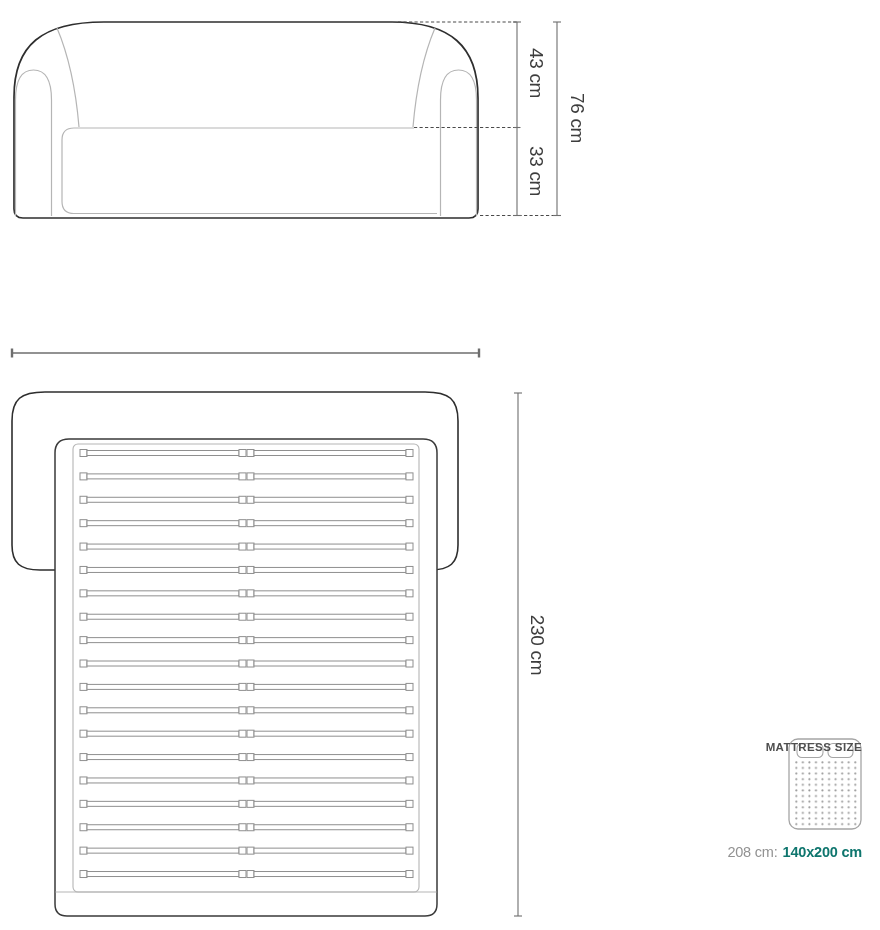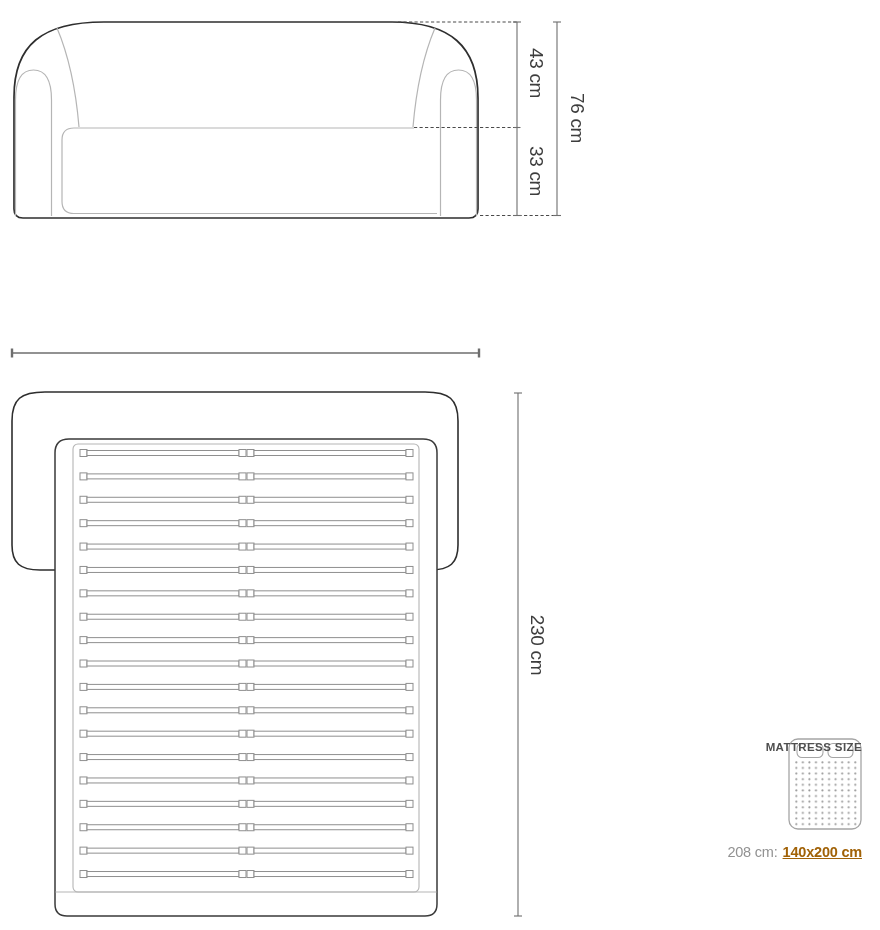--- a/index.html
+++ b/index.html
@@ -16,21 +16,21 @@
   .mattress-title{
     position:absolute;right:18px;top:716px;width:200px;text-align:right;
     font-size:11.5px;color:#4f4f4f;letter-spacing:0.4px;font-weight:700;margin-top:25px;
   }
   .mattress-panel{position:absolute;right:18px;top:842px;width:220px;}
   .size-row{
     display:flex;justify-content:flex-end;align-items:baseline;gap:5px;
     height:20px;line-height:20px;font-size:14.5px;letter-spacing:-0.2px;
   }
   .size-key{color:#929292;margin-left:24px;}
-  .size-val{color:#a16207;font-weight:700;text-decoration:underline;}
+  .size-val{color:#0f766e;font-weight:700;}
 </style>
 </head>
 <body>
 
 <div class="canvas">
 
   <svg class="art" width="880" height="930" viewBox="0 0 880 930">
     <defs>
       <pattern id="dotp" width="6.55" height="5.62" patternUnits="userSpaceOnUse" x="795" y="761">
         <circle cx="1.3" cy="1.3" r="1.05" fill="#9a9a9a"></circle>

